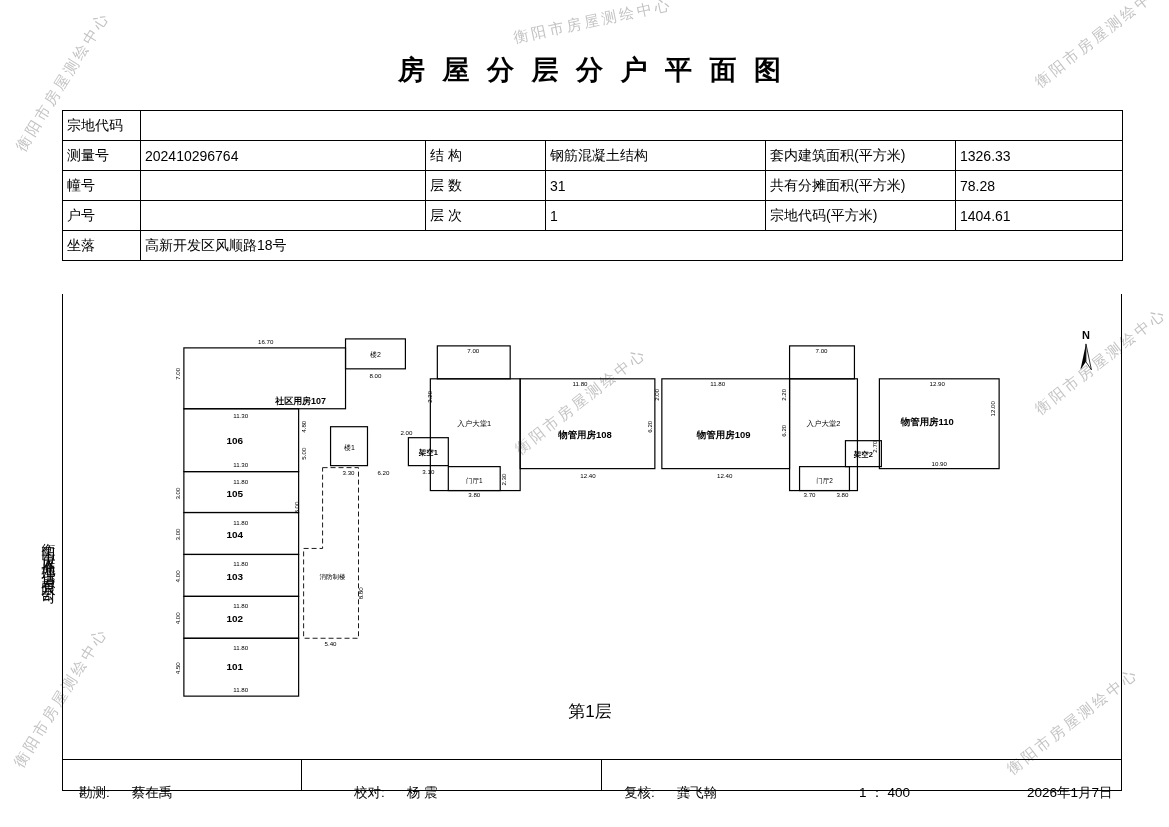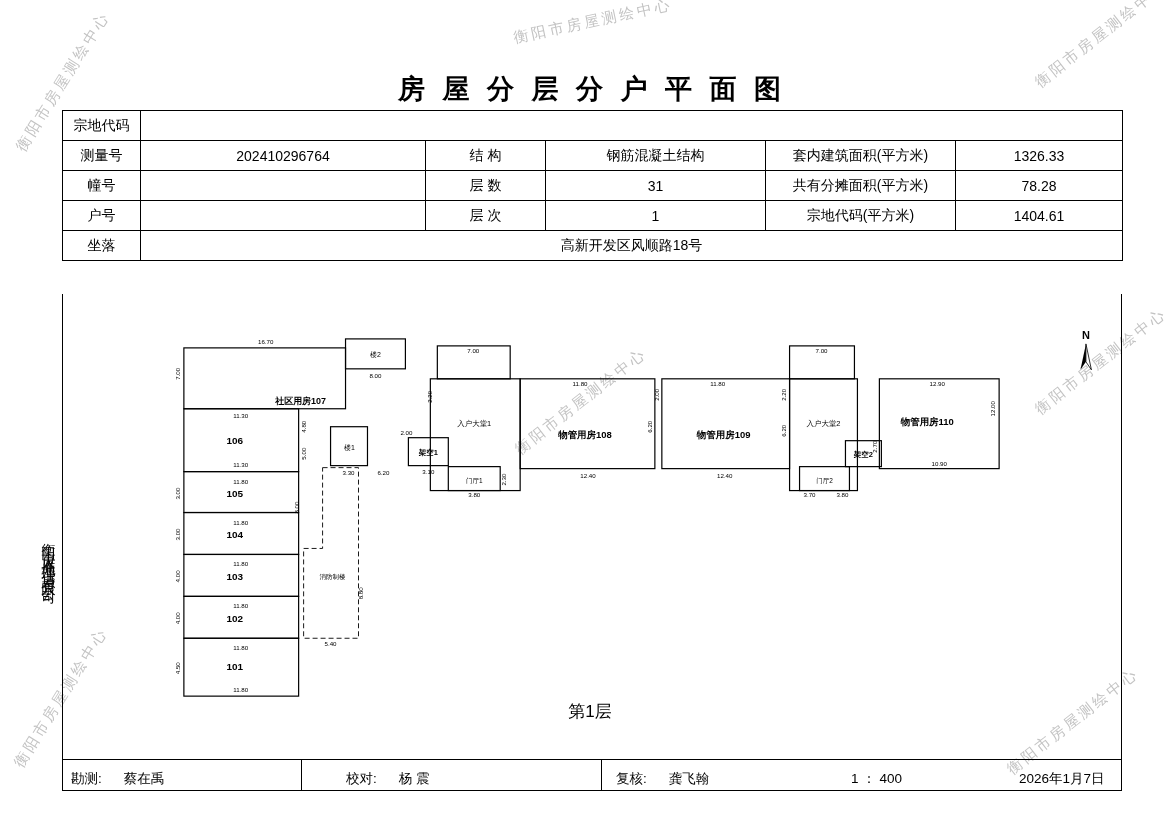--- a/index.html
+++ b/index.html
@@ -1,35 +1,35 @@
 <!DOCTYPE html>
 <html><head>
 <meta charset="utf-8">
 <style>
   html,body{margin:0;padding:0;background:#ffffff;}
   .page{position:relative;width:1169px;height:827px;background:#fff;
         font-family:"Liberation Sans","DejaVu Sans",sans-serif;overflow:hidden;color:#000;}
   .watermark{position:absolute;font-size:15px;letter-spacing:3px;white-space:nowrap;
              z-index:0;pointer-events:none;}
   .title{position:absolute;left:62px;top:52px;width:1060px;text-align:center;
-         font-size:27px;font-weight:bold;letter-spacing:5px;z-index:2;margin-top:19px;}
+         font-size:27px;font-weight:bold;letter-spacing:5px;z-index:2;}
   table.info{position:absolute;left:62px;top:110px;width:1060px;border-collapse:collapse;
              table-layout:fixed;z-index:2;}
   table.info td{border:1.6px solid #000;height:29px;font-size:14px;padding:0 4px;
                 overflow:hidden;white-space:nowrap;background:transparent;}
-  td.lab{text-align:center;padding-left:7px;margin-top:18px;}
-  td.cen{text-align:center;}
+  td.lab{text-align:left;padding-left:7px;margin-top:18px;}
+  td.cen{text-align:left;}
   .drawing{position:absolute;left:62px;top:294px;width:1060px;height:466px;
            border:1.6px solid #000;border-top:none;box-sizing:border-box;z-index:1;}
   .drawing svg{display:block;width:100%;height:100%;}
   svg text{font-family:"Liberation Sans","DejaVu Sans",sans-serif;fill:#000;}
   .footer{position:absolute;left:62px;top:760px;width:1060px;height:31px;
           border:1.6px solid #000;border-top:none;box-sizing:border-box;
           font-size:13.5px;z-index:2;}
-  .footer .grp{position:absolute;top:10px;white-space:nowrap;}
+  .footer .grp{position:absolute;top:24px;white-space:nowrap;margin-left:8px;}
   .fval{padding-left:22px;}
   .fdiv{position:absolute;top:0;width:1px;height:100%;background:#000;}
   .company{position:absolute;left:40px;top:532px;writing-mode:vertical-rl;
            text-orientation:upright;font-size:14px;letter-spacing:4px;z-index:2;}
 </style>
 </head>
 <body>
 
 <div class="page">
 

